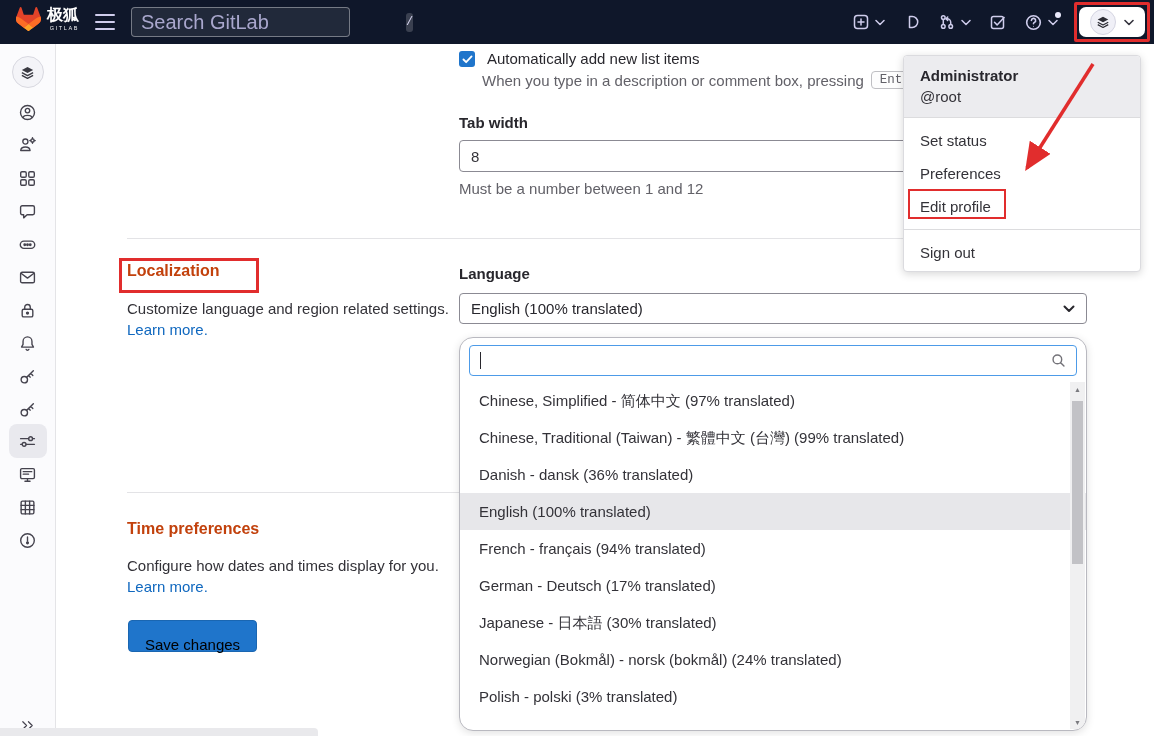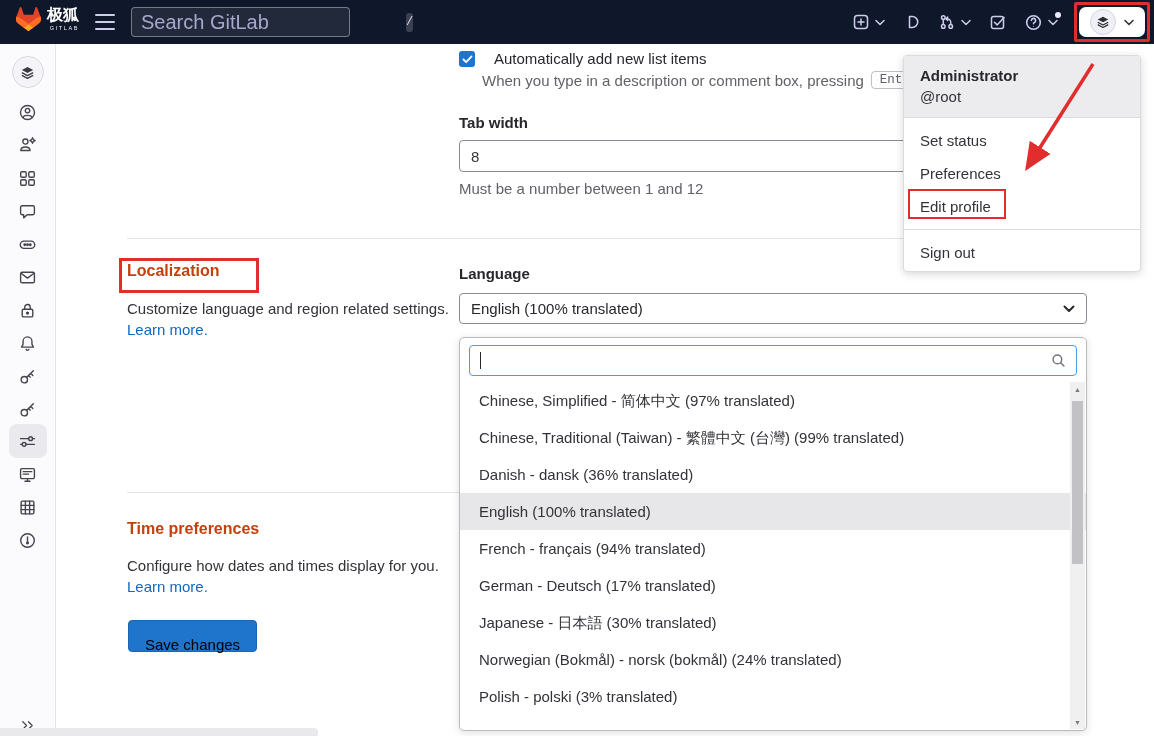--- a/index.html
+++ b/index.html
@@ -33,21 +33,21 @@
   .sidebar { position:absolute; top:44px; left:0; width:56px; height:692px; background:#fbfbfd; border-right:1px solid #e4e4e7; z-index:5; }
   .s-item { position:absolute; left:50%; transform:translateX(-50%); width:24px; height:24px; display:flex; align-items:center; justify-content:center; cursor:pointer; }
   .sic { stroke:#45434e; fill:none; stroke-width:1.3; stroke-linecap:round; stroke-linejoin:round; }
   .s-avatar { position:absolute; left:50%; transform:translateX(-50%); top:12px; width:32px; height:32px; border-radius:50%;
               background:#f4f4f8; border:1px solid #d8d8e0; display:flex; align-items:center; justify-content:center; cursor:pointer; }
   .s-active-bg { position:absolute; left:9px; top:380px; width:38px; height:34px; background:#e9e9ee; border-radius:8px; }
 
   
   .main { position:absolute; top:44px; left:57px; right:0; bottom:0; background:#fff; }
   .abs { position:absolute; }
-  .cb-row { left:402px; top:6px; display:flex; align-items:flex-start; gap:19px; }
+  .cb-row { left:402px; top:6px; display:flex; align-items:flex-start; gap:12px; }
   .checkbox { width:16px; height:16px; margin-top:1px; background:#1f75cb; border-radius:3px; display:flex; align-items:center; justify-content:center; cursor:pointer; }
   .cb-label { color:#28272d; }
   .cb-help { left:425px; top:27px; white-space:nowrap; color:#626168; display:flex; align-items:center; gap:7px; }
   kbd.enter { font-family:"Liberation Mono", monospace; font-size:12.5px; color:#626168; background:#fdfdfd;
               border:1px solid #bfbfc3; border-radius:4px; padding:1px 8px; }
   .field-label { font-weight:bold; color:#28272d; }
   .tw-label { left:402px; top:70px; }
   .tw-input { left:402px; top:96px; width:628px; height:32px; border:1px solid #8b8a93; border-radius:4px; padding:0 11px;
               font-size:15px; color:#333238; font-family:"Liberation Sans",sans-serif; outline:none; }
   .tw-help { left:402px; top:136px; color:#626168; }
@@ -61,21 +61,21 @@
   .lang-select { left:402px; top:249px; width:628px; height:31px; border:1px solid #8b8a93; border-radius:4px; background:#fff;
                  display:flex; align-items:center; padding:0 11px; cursor:pointer; color:#28272d; }
   .lang-select span { flex:1; }
   .time-title { left:70px; top:476px; }
   .time-desc { left:70px; top:511px; width:345px; line-height:21px; color:#333238; }
   .save-btn { left:71px; top:576px; height:31px; padding:15px 16px; background:#1f75cb; border:1px solid #1a66b1; border-radius:4px;
               color:#000000; font-size:15px; cursor:pointer; font-family:"Liberation Sans",sans-serif; }
 
   
   .lang-dd { position:absolute; left:459px; top:337px; width:628px; height:394px; background:#fff; border:1px solid #b9b9c0;
-             border-radius:5px; box-shadow:0 2px 8px rgba(0,0,0,.12); z-index:20; overflow:hidden; }
+             border-radius:14px; box-shadow:0 2px 8px rgba(0,0,0,.12); z-index:20; overflow:hidden; }
   .dd-search { position:absolute; left:9px; right:9px; top:7px; height:31px; border:1.5px solid #4d9be8; border-radius:4px;
                display:flex; align-items:center; padding:0 10px; cursor:text; }
   .caret { width:1px; height:17px; background:#28272d; animation:blink 1.1s steps(1) infinite; }
   @keyframes blink { 50% { opacity:0; } }
   .dd-search svg { margin-left:auto; }
   .dd-list { position:absolute; left:0; right:0; top:44px; bottom:0; overflow:hidden; list-style:none; }
   .dd-list li { height:37px; line-height:37px; padding-left:19px; color:#333238; white-space:nowrap; cursor:pointer; }
   .dd-list li.selected { background:#e7e7ea; }
   .dd-scroll { position:absolute; right:1px; top:44px; bottom:1px; width:15px; background:#f0f0f1; }
   .dd-thumb { position:absolute; left:2px; right:2px; top:19px; height:163px; background:#c2c2c6; }

